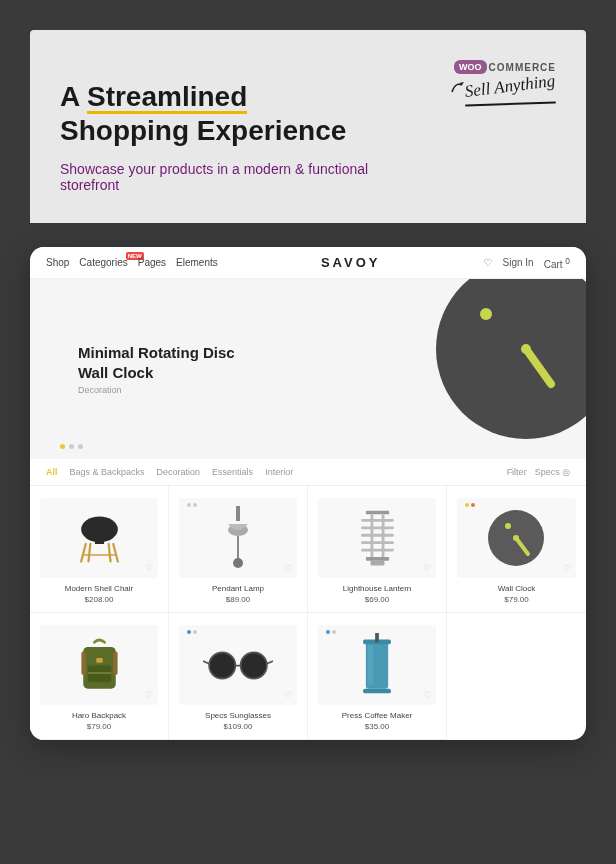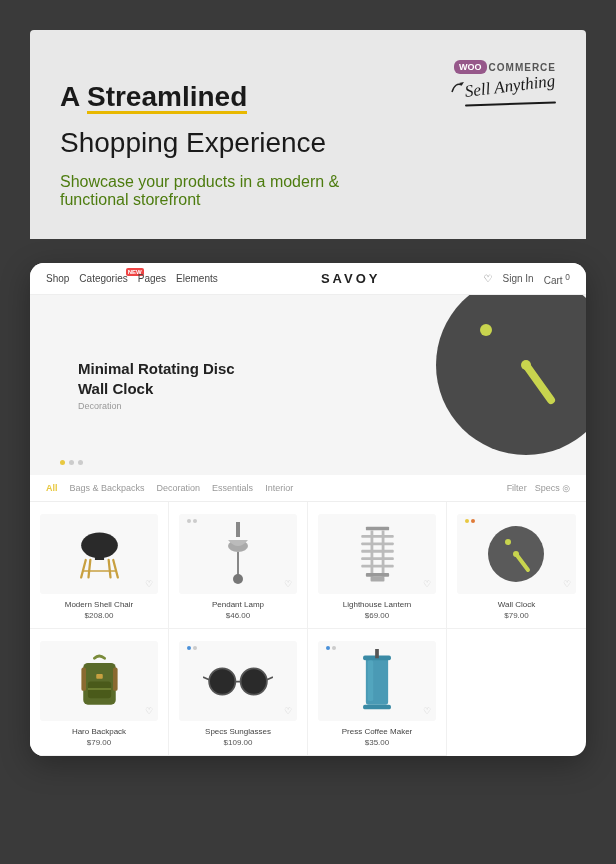--- a/index.html
+++ b/index.html
@@ -23,30 +23,29 @@
 
     .headline-line1 {
       font-size: 28px;
       font-weight: 600;
       color: #1a1a1a;
       line-height: 1.2;
     }
 
     .headline-line2 {
       font-size: 28px;
-      font-weight: 400;
+      font-weight: 700;
       color: #1a1a1a;
       line-height: 1.2;
-      margin-top: 12px;
     }
 
     .subtitle {
       margin-top: 14px;
-      font-size: 16px;
-      color: #4d7c0f;
+      font-size: 14px;
+      color: #701a75;
       font-weight: 400;
     }
 
     
     .browser-mockup {
       background: white;
       border-radius: 14px;
       overflow: hidden;
       box-shadow: 0 8px 30px rgba(0,0,0,0.3);
       margin-top: 24px;
@@ -403,21 +402,21 @@
 
             <rect x="13" y="0" width="4" height="15" fill="#888"></rect>
             <ellipse cx="15" cy="24" rx="10" ry="6" fill="#aaa"></ellipse>
             <path d="M5,18 Q15,30 25,18" fill="#bbb"></path>
             <rect x="14" y="30" width="2" height="25" fill="#888"></rect>
             <circle cx="15" cy="57" r="5" fill="#777"></circle>
           </svg>
           <span class="wishlist-icon">♡</span>
         </div>
         <div class="product-name">Pendant Lamp</div>
-        <div class="product-price">$46.00</div>
+        <div class="product-price">$89.00</div>
       </div>
 
       <div class="product-card">
         <div class="product-image-area">
           <svg width="55" height="65" viewBox="0 0 55 70">
 
             <rect x="15" y="5" width="25" height="4" fill="#999" rx="1"></rect>
             <rect x="20" y="9" width="3" height="50" fill="#bbb"></rect>
             <rect x="32" y="9" width="3" height="50" fill="#bbb"></rect>
             <rect x="10" y="14" width="35" height="3" fill="#bbb" rx="1"></rect>

